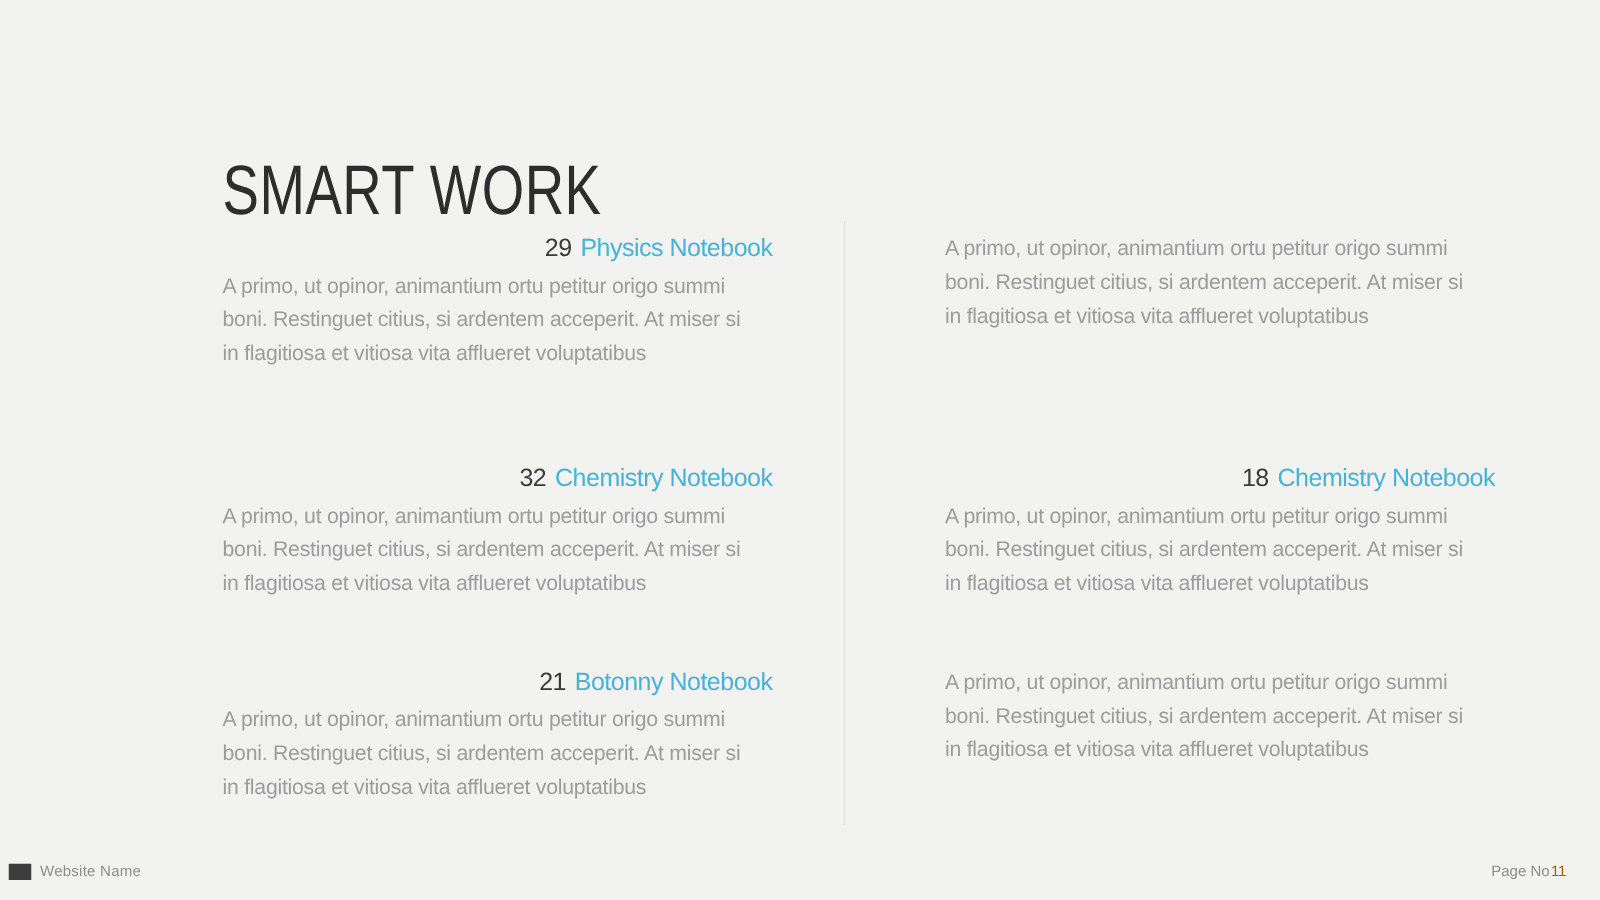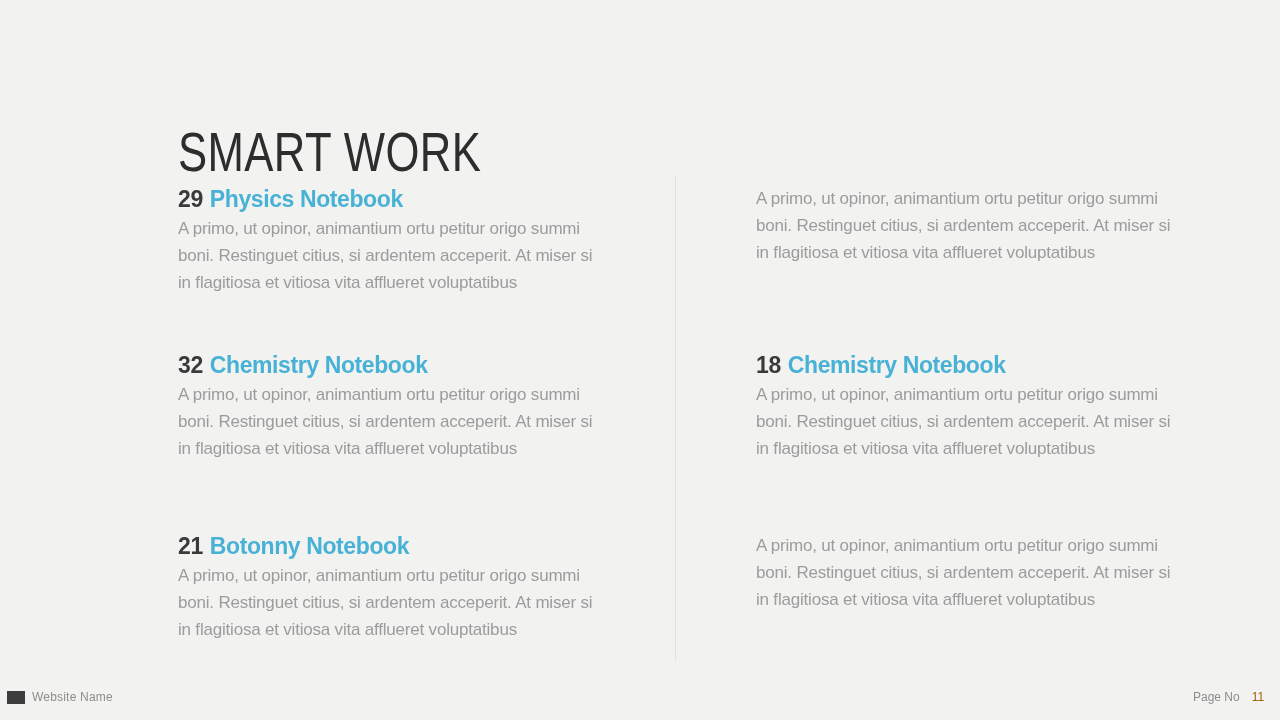--- a/index.html
+++ b/index.html
@@ -26,46 +26,47 @@
     letter-spacing: 0.5px;
     transform: scaleX(0.78);
     transform-origin: 0 0;
     white-space: nowrap;
   }
   .item {
     position: absolute;
     width: 440px;
   }
   .item-heading {
-    font-size: 23px;
+    font-size: 20px;
     line-height: 30px;
-    font-weight: 700;
+    font-weight: 400;
     letter-spacing: -0.4px;
     white-space: nowrap;
+    text-align: right;
   }
   .item-number {
     color: #3a3a3a;
     margin-right: 7px;
   }
   .item-title {
     color: #48b2d6;
   }
   .item-body {
     margin-top: 1px;
     font-size: 17px;
     line-height: 27px;
     letter-spacing: -0.2px;
     color: #9c9c9c;
     white-space: pre-line;
   }
   
   .col-left  { left: 178px; }
   .col-right { left: 756px; }
   .row-1 { top: 184px; }
-  .row-2 { top: 350px; }
+  .row-2 { top: 368px; }
   .row-3 { top: 531px; }
   .divider {
     position: absolute;
     left: 675px;
     top: 177px;
     width: 1px;
     height: 483px;
     background: #e1e1e1;
   }
   .footer-left {
@@ -85,21 +86,21 @@
     font-size: 12px;
     color: #8d8d8d;
     letter-spacing: 0.2px;
   }
   .footer-right {
     position: absolute;
     left: 1193px;
     top: 690px;
     display: flex;
     align-items: flex-start;
-    gap: 12px;
+    gap: 1px;
     font-size: 12px;
   }
   .footer-page-label { color: #8d8d8d; }
   .footer-page-number { color: #a16207; }
 </style>
 </head>
 <body>
 
 <div class="slide">
 

